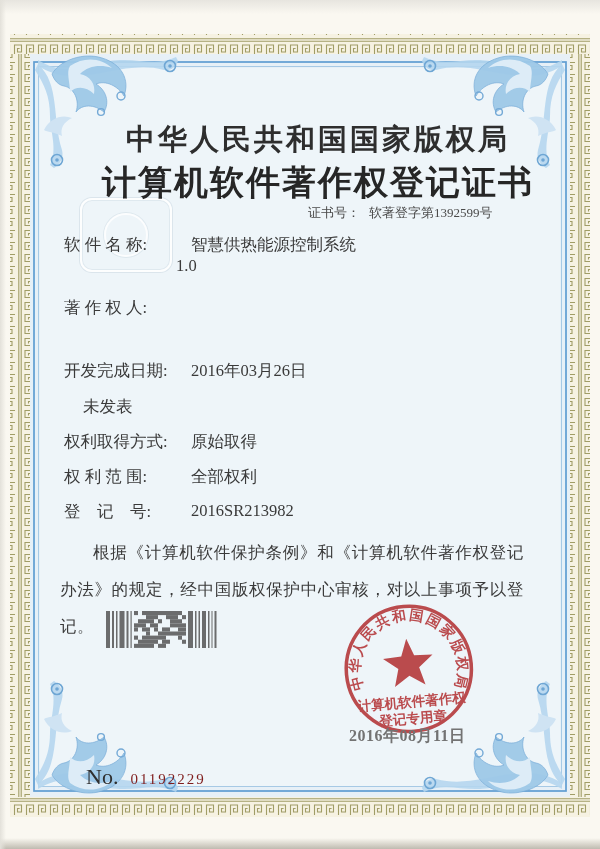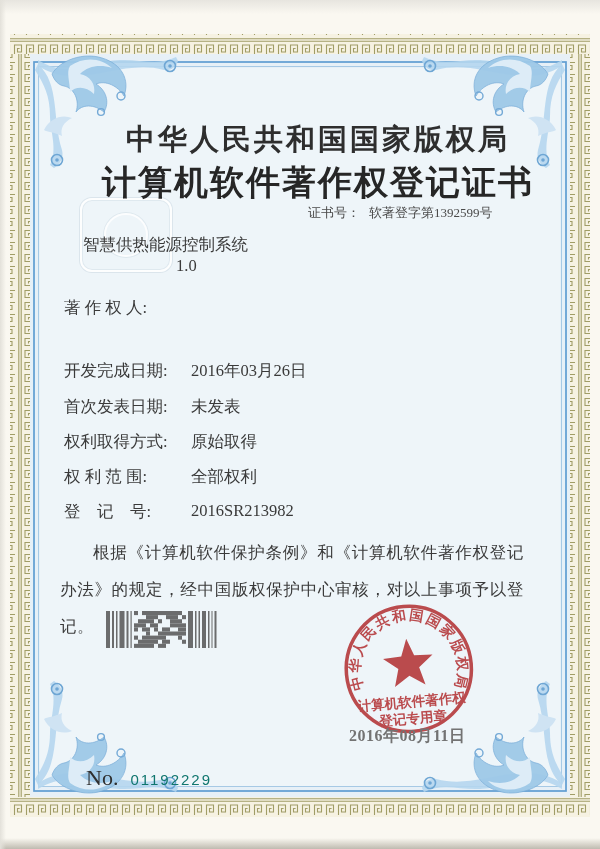--- a/index.html
+++ b/index.html
@@ -34,22 +34,22 @@
 
   .barcode{position:absolute;left:106px;top:611px;z-index:3;opacity:0.82;}
 
   .seal{position:absolute;left:336px;top:598px;width:146px;height:146px;z-index:3;
         transform:rotate(-5deg);opacity:0.9;mix-blend-mode:multiply;}
   .issue-date{position:absolute;left:349px;top:726px;z-index:4;font-size:16px;font-weight:bold;
               color:#737373;letter-spacing:0.5px;}
 
   .serial{position:absolute;left:86px;top:727px;z-index:3;display:flex;align-items:baseline;}
   .serial .no{font-size:22px;color:#2f2f2f;}
-  .serial .num{margin-left:12px;font-family:Liberation Sans, sans-serif;font-size:15px;
-               letter-spacing:2px;color:#0f766e;margin-top:44px;}
+  .serial .num{margin-left:12px;font-family:Liberation Serif, serif;font-size:15px;
+               letter-spacing:2px;color:#7f1d1d;margin-top:44px;}
 </style>
 </head>
 <body>
 
 <div class="page">
 
   <svg class="frame-svg" width="600" height="849" viewBox="0 0 600 849">
     <defs>
       <pattern id="mh" width="12" height="20" patternUnits="userSpaceOnUse">
         <rect width="12" height="20" fill="#f6f2e2"></rect>
@@ -99,32 +99,32 @@
 
   <div class="authority">中华人民共和国国家版权局</div>
   <div class="cert-title">计算机软件著作权登记证书</div>
   <div class="certno">
     <span>证书号：</span>
     <span>软著登字第1392599号</span>
   </div>
 
   <div class="fields">
     <div class="row" style="top:0">
+      <span class="lbl">软 件 名 称:</span>
       <span class="val">智慧供热能源控制系统</span>
       <span class="val2">1.0</span>
     </div>
     <div class="row" style="top:63px">
       <span class="lbl">著 作 权 人:</span>
     </div>
     <div class="row" style="top:126px">
       <span class="lbl">开发完成日期:</span>
       <span class="val">2016年03月26日</span>
     </div>
     <div class="row" style="top:162px">
-      <span class="lbl">首次发表日期:</span>
       <span class="val">未发表</span>
     </div>
     <div class="row" style="top:197px">
       <span class="lbl">权利取得方式:</span>
       <span class="val">原始取得</span>
     </div>
     <div class="row" style="top:232px">
       <span class="lbl">权 利 范 围:</span>
       <span class="val">全部权利</span>
     </div>

